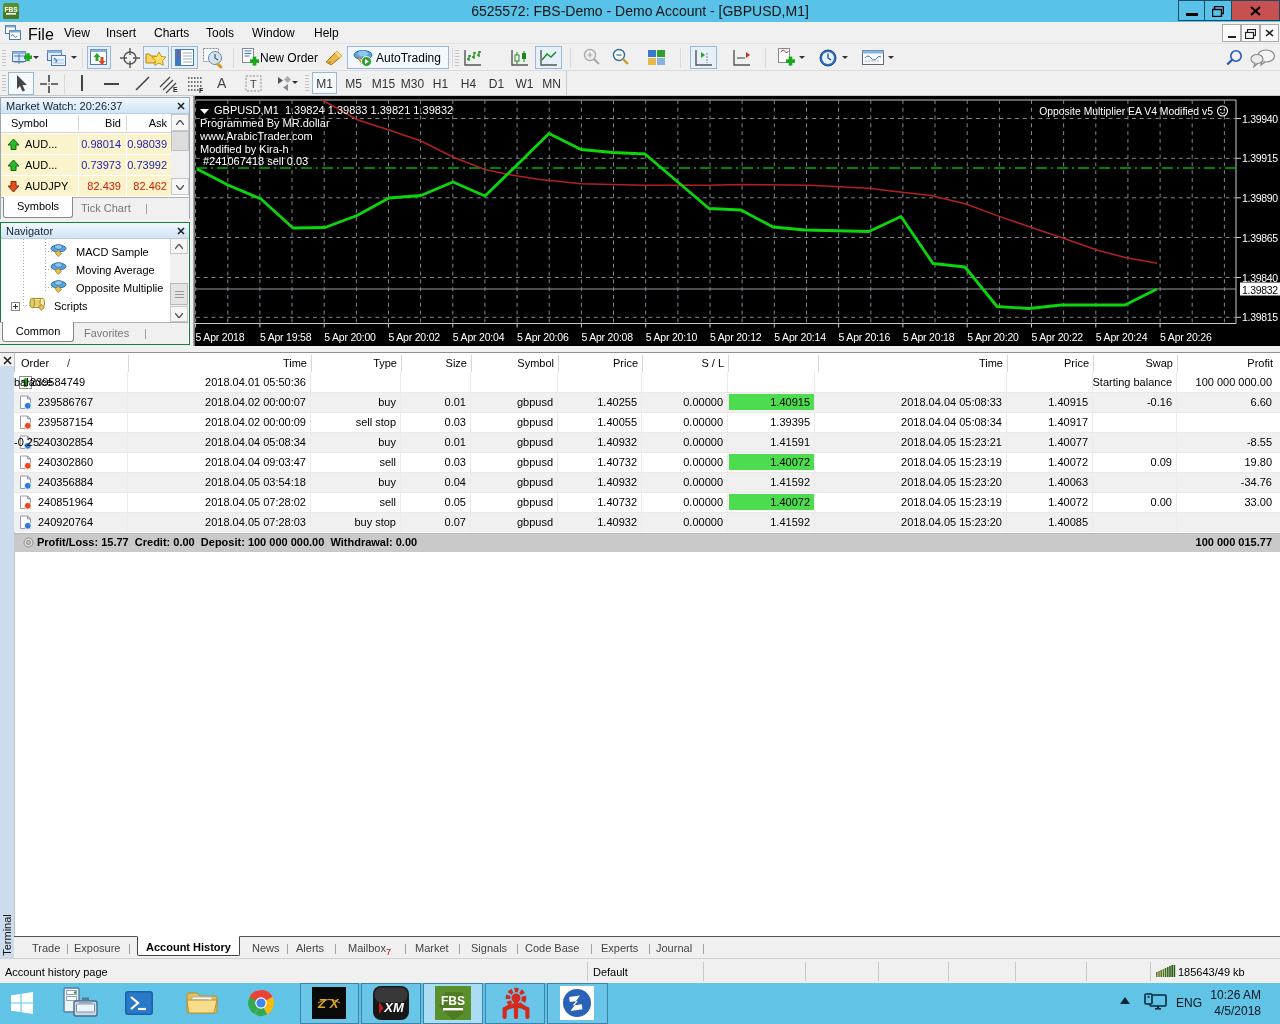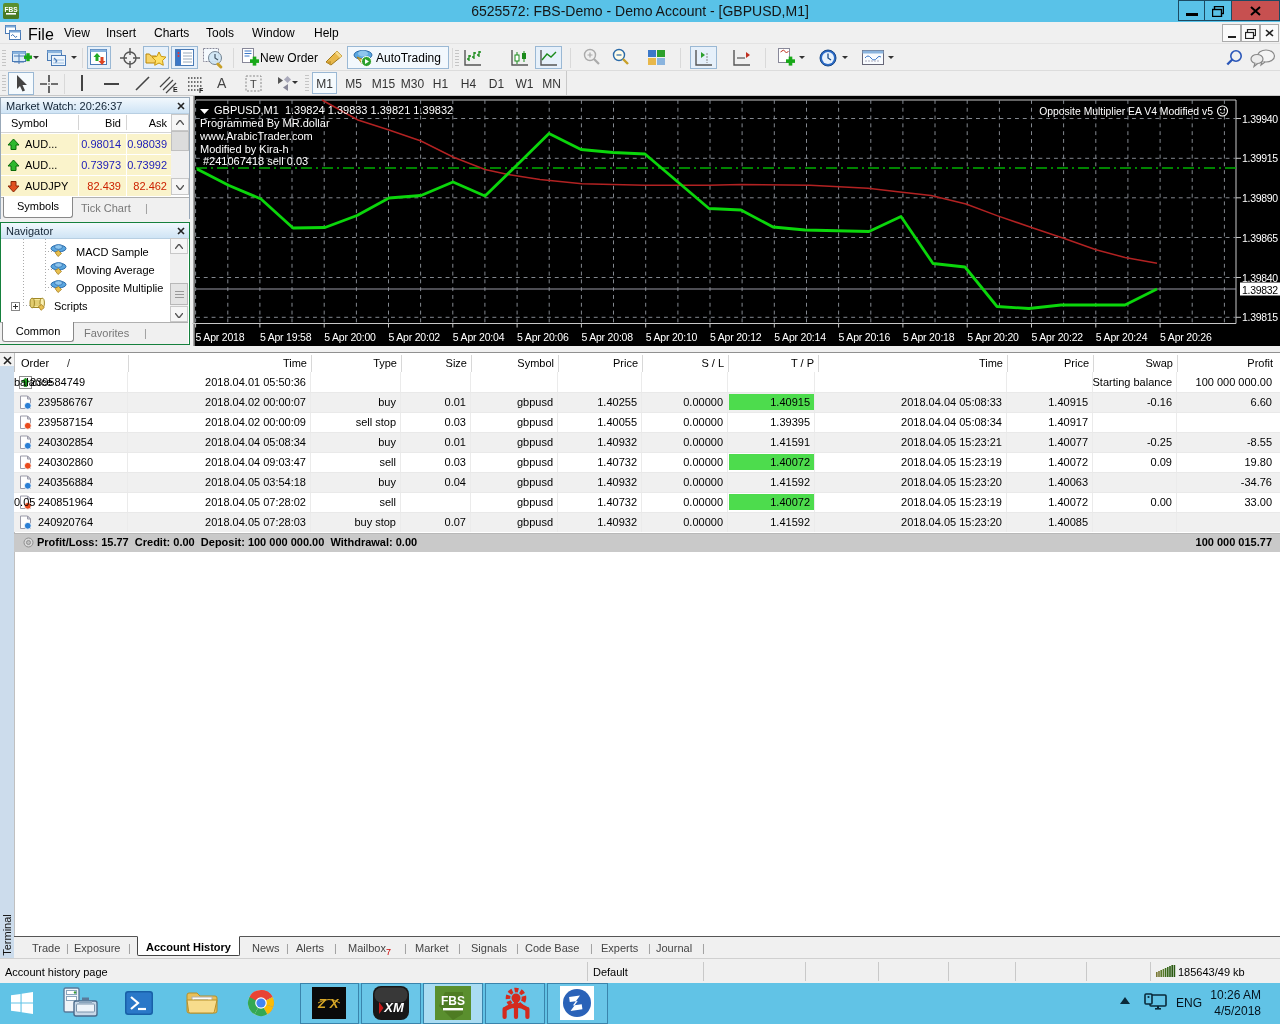--- a/index.html
+++ b/index.html
@@ -543,21 +543,20 @@
 
     <div class="abs" style="left:0;top:0;width:1266px;height:20px;border-bottom:1px solid #d8d8d8">
       <div class="abs" style="left:6px;top:4px">Order</div>
         <div class="abs" style="left:52px;top:4px;color:#333">/</div>
       <div class="abs" style="left:0;top:4px;width:292px;text-align:right">Time</div>
         <div class="abs" style="left:0;top:4px;width:382px;text-align:right">Type</div>
         <div class="abs" style="left:0;top:4px;width:452px;text-align:right">Size</div>
         <div class="abs" style="left:0;top:4px;width:539px;text-align:right">Symbol</div>
         <div class="abs" style="left:0;top:4px;width:623px;text-align:right">Price</div>
         <div class="abs" style="left:0;top:4px;width:709px;text-align:right">S / L</div>
-        <div class="abs" style="left:0;top:4px;width:799px;text-align:right">T / P</div>
         <div class="abs" style="left:0;top:4px;width:988px;text-align:right">Time</div>
         <div class="abs" style="left:0;top:4px;width:1074px;text-align:right">Price</div>
         <div class="abs" style="left:0;top:4px;width:1158px;text-align:right">Swap</div>
         <div class="abs" style="left:0;top:4px;width:1258px;text-align:right">Profit</div>
       <div class="abs" style="left:113px;top:2px;width:1px;height:17px;background:#d8d8d8"></div>
         <div class="abs" style="left:296px;top:2px;width:1px;height:17px;background:#d8d8d8"></div>
         <div class="abs" style="left:386px;top:2px;width:1px;height:17px;background:#d8d8d8"></div>
         <div class="abs" style="left:456px;top:2px;width:1px;height:17px;background:#d8d8d8"></div>
         <div class="abs" style="left:543px;top:2px;width:1px;height:17px;background:#d8d8d8"></div>
         <div class="abs" style="left:627px;top:2px;width:1px;height:17px;background:#d8d8d8"></div>
@@ -628,21 +627,21 @@
       <div style="position:absolute;left:24px;top:4px">240302854</div>
       <div style="position:absolute;left:0;top:4px;width:292px;text-align:right">2018.04.04 05:08:34</div>
       <div style="position:absolute;left:0;top:4px;width:382px;text-align:right">buy</div>
       <div style="position:absolute;left:0;top:4px;width:452px;text-align:right">0.01</div>
       <div style="position:absolute;left:0;top:4px;width:539px;text-align:right">gbpusd</div>
       <div style="position:absolute;left:0;top:4px;width:623px;text-align:right">1.40932</div>
       <div style="position:absolute;left:0;top:4px;width:709px;text-align:right">0.00000</div>
       <div style="position:absolute;left:0;top:4px;width:796px;text-align:right">1.41591</div>
       <div style="position:absolute;left:0;top:4px;width:988px;text-align:right">2018.04.05 15:23:21</div>
       <div style="position:absolute;left:0;top:4px;width:1074px;text-align:right">1.40077</div>
-      <div style="position:absolute;left:0;top:4px;width:1158px;text-align:right">-0.25</div>
+      <div style="position:absolute;left:0;top:4px;width:1158px;text-align:left">-0.25</div>
       <div style="position:absolute;left:0;top:4px;width:1258px;text-align:right">-8.55</div>
     </div>
     <div style="position:absolute;left:0;top:80px;width:1266px;height:20px;background:#ffffff">
       <svg width="15" height="15" style="position:absolute;left:4px;top:3px">
         <path d="M2.5 1 L9.5 1 L12.5 4 L12.5 13.5 L2.5 13.5 Z" fill="#fdfdfd" stroke="#9a9aa8" stroke-width="1"></path>
         <path d="M9.5 1 L9.5 4 L12.5 4 Z" fill="#e0e0ea" stroke="#9a9aa8" stroke-width="1"></path>
         <circle cx="9.8" cy="10.8" r="3.4" fill="#e84b1c" stroke="#fff" stroke-width="0.8"></circle>
       </svg>
       <div style="position:absolute;left:24px;top:4px">240302860</div>
       <div style="position:absolute;left:0;top:4px;width:292px;text-align:right">2018.04.04 09:03:47</div>
@@ -678,21 +677,21 @@
     </div>
     <div style="position:absolute;left:0;top:120px;width:1266px;height:20px;background:#ffffff">
       <svg width="15" height="15" style="position:absolute;left:4px;top:3px">
         <path d="M2.5 1 L9.5 1 L12.5 4 L12.5 13.5 L2.5 13.5 Z" fill="#fdfdfd" stroke="#9a9aa8" stroke-width="1"></path>
         <path d="M9.5 1 L9.5 4 L12.5 4 Z" fill="#e0e0ea" stroke="#9a9aa8" stroke-width="1"></path>
         <circle cx="9.8" cy="10.8" r="3.4" fill="#e84b1c" stroke="#fff" stroke-width="0.8"></circle>
       </svg>
       <div style="position:absolute;left:24px;top:4px">240851964</div>
       <div style="position:absolute;left:0;top:4px;width:292px;text-align:right">2018.04.05 07:28:02</div>
       <div style="position:absolute;left:0;top:4px;width:382px;text-align:right">sell</div>
-      <div style="position:absolute;left:0;top:4px;width:452px;">0.05</div>
+      <div style="position:absolute;left:0;top:4px;width:452px;text-align:right">0.05</div>
       <div style="position:absolute;left:0;top:4px;width:539px;text-align:right">gbpusd</div>
       <div style="position:absolute;left:0;top:4px;width:623px;text-align:right">1.40732</div>
       <div style="position:absolute;left:0;top:4px;width:709px;text-align:right">0.00000</div>
       <div style="position:absolute;left:715px;top:2px;width:85px;height:16px;background:#4ddc4d"></div>
       <div style="position:absolute;left:0;top:4px;width:796px;text-align:right">1.40072</div>
       <div style="position:absolute;left:0;top:4px;width:988px;text-align:right">2018.04.05 15:23:19</div>
       <div style="position:absolute;left:0;top:4px;width:1074px;text-align:right">1.40072</div>
       <div style="position:absolute;left:0;top:4px;width:1158px;text-align:right">0.00</div>
       <div style="position:absolute;left:0;top:4px;width:1258px;text-align:right">33.00</div>
     </div>

